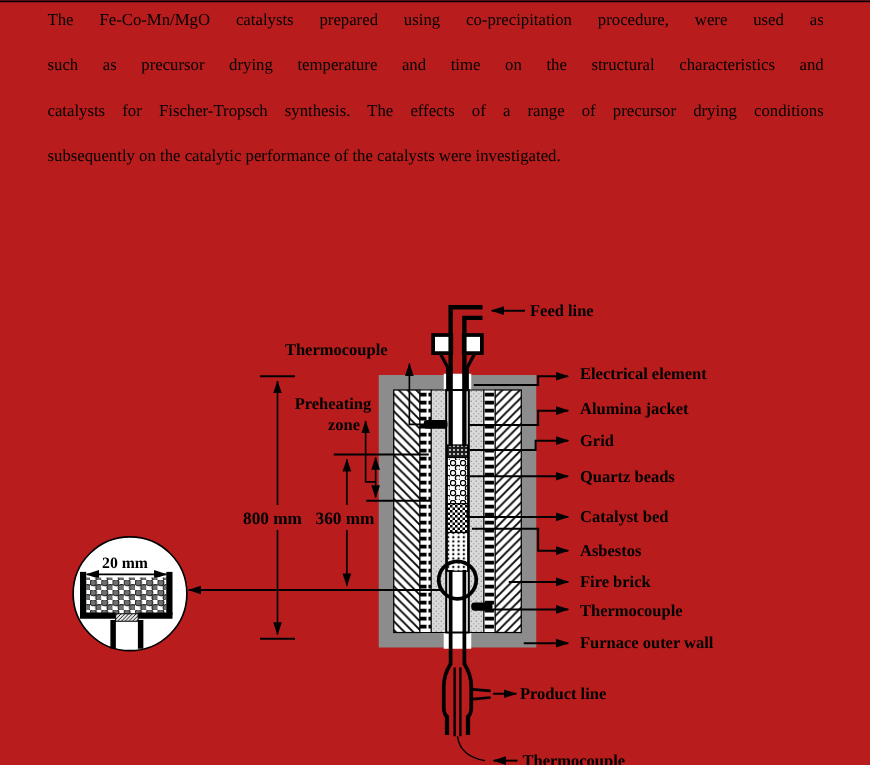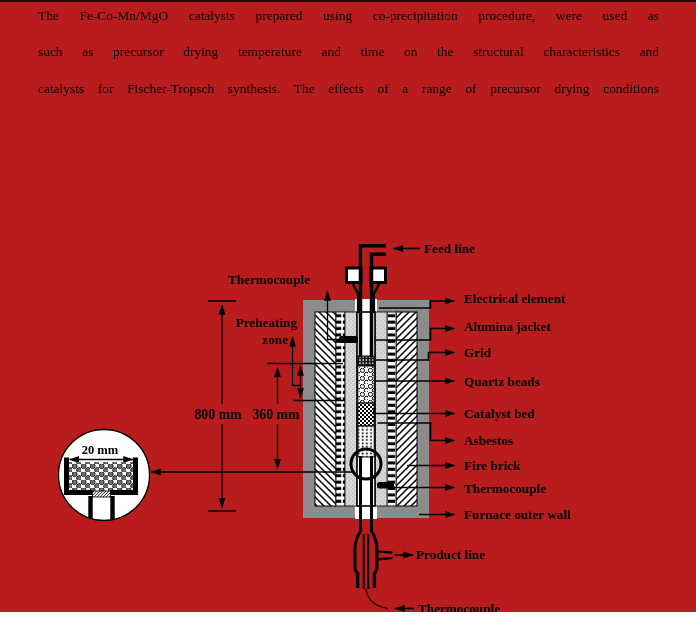--- a/index.html
+++ b/index.html
@@ -18,20 +18,21 @@
 </style>
 </head>
 <body>
 
 <div id="page">
 
   <div id="para">
     <div class="pjust">The Fe-Co-Mn/MgO catalysts prepared using co-precipitation procedure, were used as</div>
     <div class="pjust">such as precursor drying temperature and time on the structural characteristics and</div>
     <div class="pjust">catalysts for Fischer-Tropsch synthesis. The effects of a range of precursor drying conditions</div>
+    <div class="pline">subsequently on the catalytic performance of the catalysts were investigated.</div>
   </div>
 
   <svg id="fig" width="696" height="624" viewBox="0 0 696 624">
     <defs>
       <marker id="arr" viewBox="0 0 10 8" refX="9.3" refY="4" markerWidth="10.5" markerHeight="8.4" markerUnits="userSpaceOnUse" orient="auto-start-reverse">
         <path d="M0,0.7 L10,4 L0,7.3 z" fill="#000"></path>
       </marker>
       <pattern id="hatchL" width="7" height="7" patternUnits="userSpaceOnUse">
         <rect width="7" height="7" fill="#fff"></rect>
         <path d="M-1,6 L1,8 M0,0 L7,7 M6,-1 L8,1" stroke="#000" stroke-width="1.5"></path>

